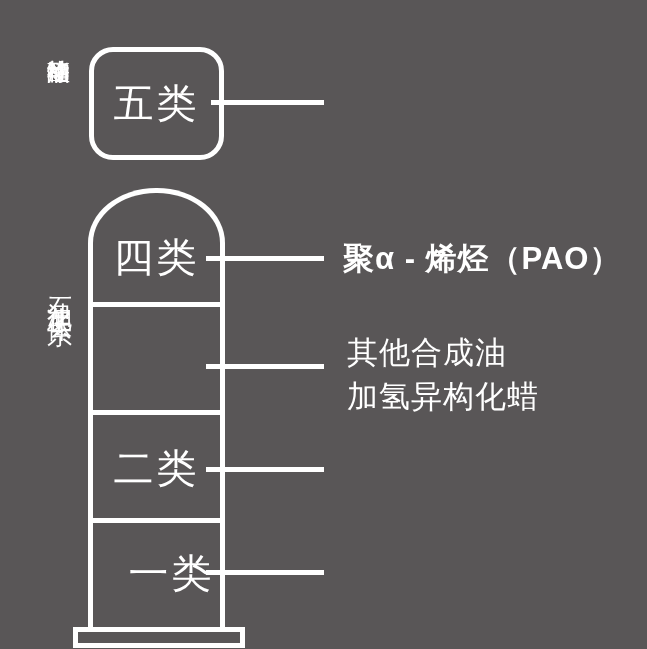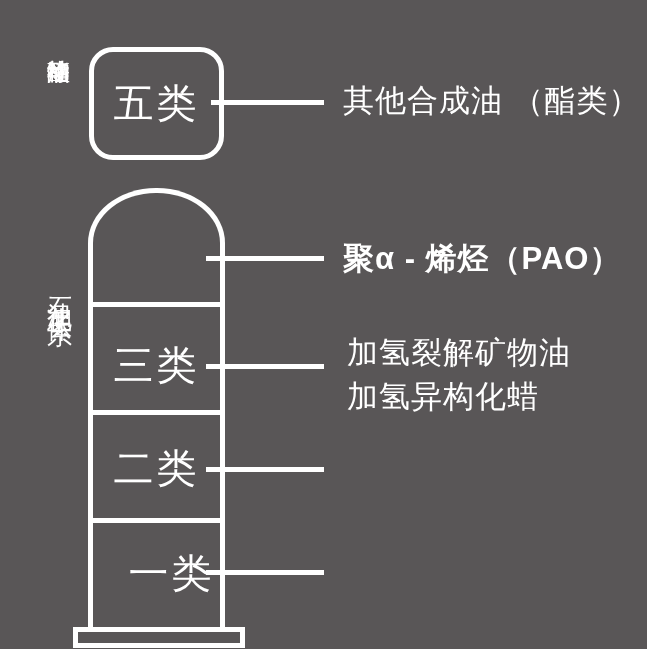--- a/index.html
+++ b/index.html
@@ -98,32 +98,31 @@
   <div class="box5">
     <span class="tlabel-text">五类</span>
   </div>
 
   <div class="tower"></div>
 
   <div class="divider" style="top:286px;"></div>
   <div class="divider" style="top:394px;"></div>
   <div class="divider" style="top:502px;"></div>
 
-  <div class="tlabel" style="top:327px;">三类</div>
+  <div class="tlabel" style="top:219px;">四类</div>
   <div class="tlabel" style="top:430px;">二类</div>
   <div class="tlabel" style="top:535px;padding-left:30px;">一类</div>
 
   <div class="connector" style="top:84px;  left:195px; width:113px;"></div>
   <div class="connector" style="top:240px;"></div>
   <div class="connector" style="top:348px;"></div>
   <div class="connector" style="top:451px;"></div>
   <div class="connector" style="top:554px;"></div>
 
-  <div class="ann" style="top:65px;">其他合成油 （酯类）</div>
   <div class="ann" style="top:223px;font-weight:bold;">聚α - 烯烃（PAO）</div>
   <div class="ann" style="top:313px;">
-    <span class="line">加氢裂解矿物油</span>
+    <span class="line">其他合成油</span>
     <span class="line">加氢异构化蜡</span>
   </div>
 
   <div class="base"></div>
 
 </div>
 
 </body></html>

